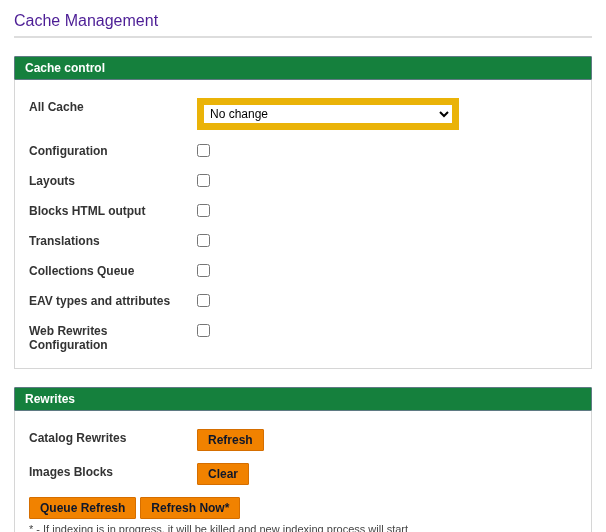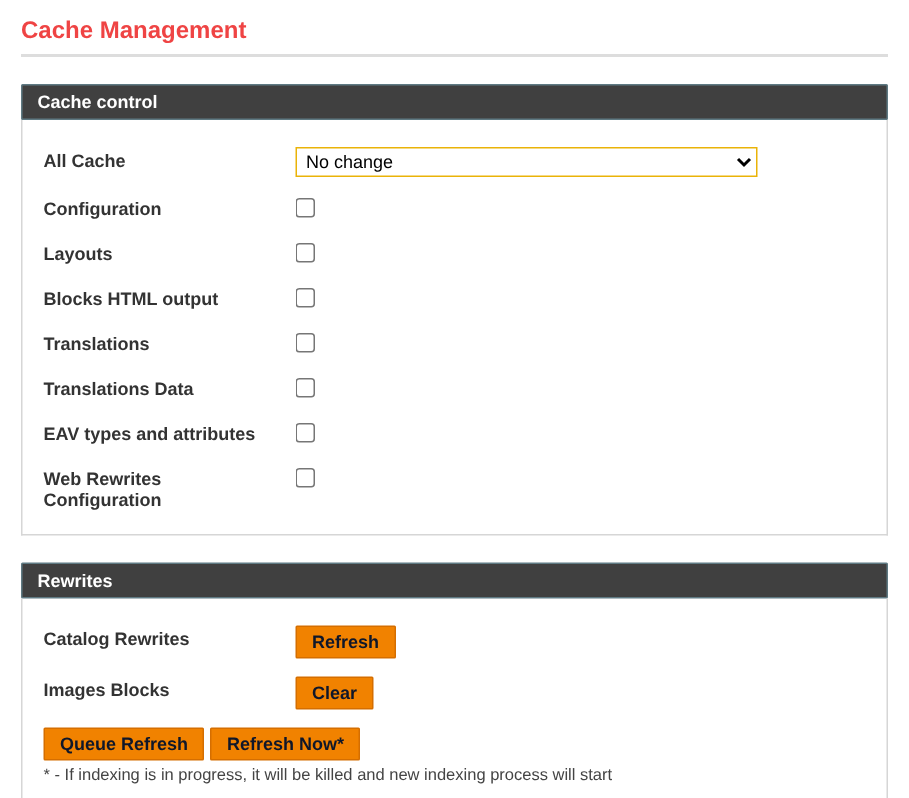--- a/index.html
+++ b/index.html
@@ -6,35 +6,35 @@
   body {
     font-family: Arial, Helvetica, sans-serif;
     font-size: 12px;
     color: #333;
     margin: 0;
     padding: 12px 14px;
     background: #fff;
     width: 606px;
   }
   .page-title {
-    color: #ef4444;
+    color: #4c1d95;
     font-size: 16px;
-    font-weight: bold;
+    font-weight: normal;
     margin: 0 0 6px 0;
   }
   .hr {
     border: none;
     border-top: 2px solid #ddd;
     margin: 0 0 18px 0;
   }
   .section {
     margin-bottom: 18px;
   }
   .section-header {
-    background: #404040;
+    background: #15803d;
     color: #fff;
     font-weight: bold;
     font-size: 12px;
     padding: 4px 10px;
     border: 1px solid #5f7a83;
     border-radius: 1px;
   }
   .section-body {
     border-left: 1px solid #d6d6d6;
     border-right: 1px solid #d6d6d6;
@@ -51,24 +51,24 @@
     width: 168px;
     font-weight: bold;
     color: #333;
     padding-top: 2px;
     padding-right: 8px;
   }
   .row-control {
     flex: 1;
   }
   select.dropdown {
-    width: 308px;
+    width: 262px;
     font-size: 12px;
     padding: 1px 2px;
-    border: 1px solid #eab308;
+    border: 7px solid #eab308;
     background: #fff;
   }
   input[type="checkbox"] {
     margin: 2px 0 0 0;
   }
   .btn {
     display: inline-block;
     background: #f18200;
     color: #0f172a;
     font-weight: bold;
@@ -126,21 +126,21 @@
     </div>
 
     <div class="row">
       <div class="row-label">Translations</div>
       <div class="row-control">
         <input type="checkbox" style="">
       </div>
     </div>
 
     <div class="row">
-      <div class="row-label">Translations Data</div>
+      <div class="row-label">Collections Queue</div>
       <div class="row-control">
         <input type="checkbox" style="">
       </div>
     </div>
 
     <div class="row">
       <div class="row-label">EAV types and attributes</div>
       <div class="row-control">
         <input type="checkbox" style="">
       </div>

